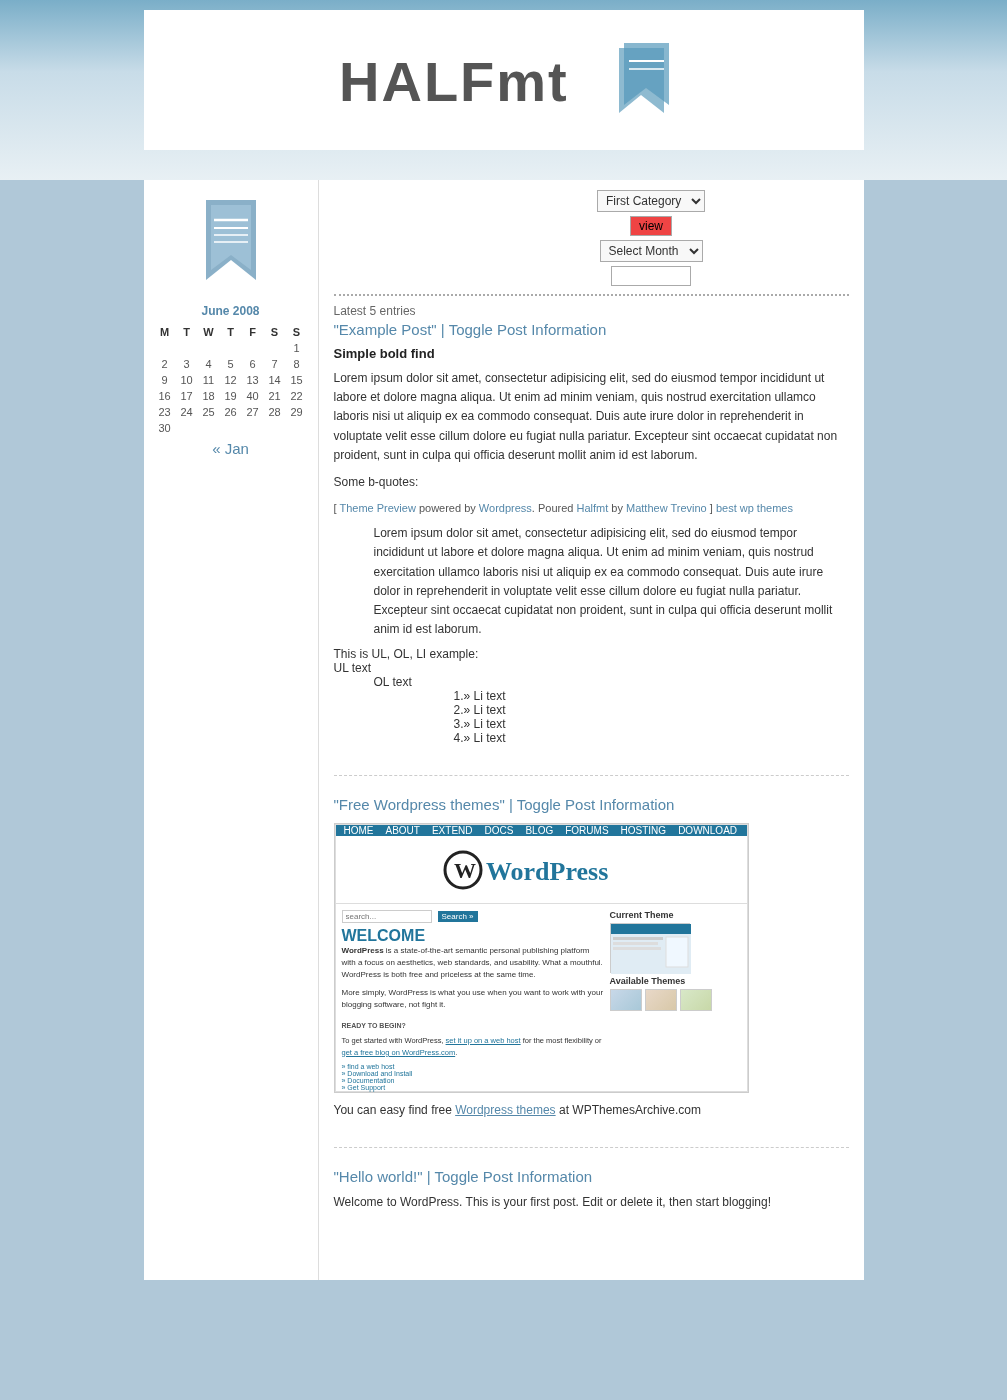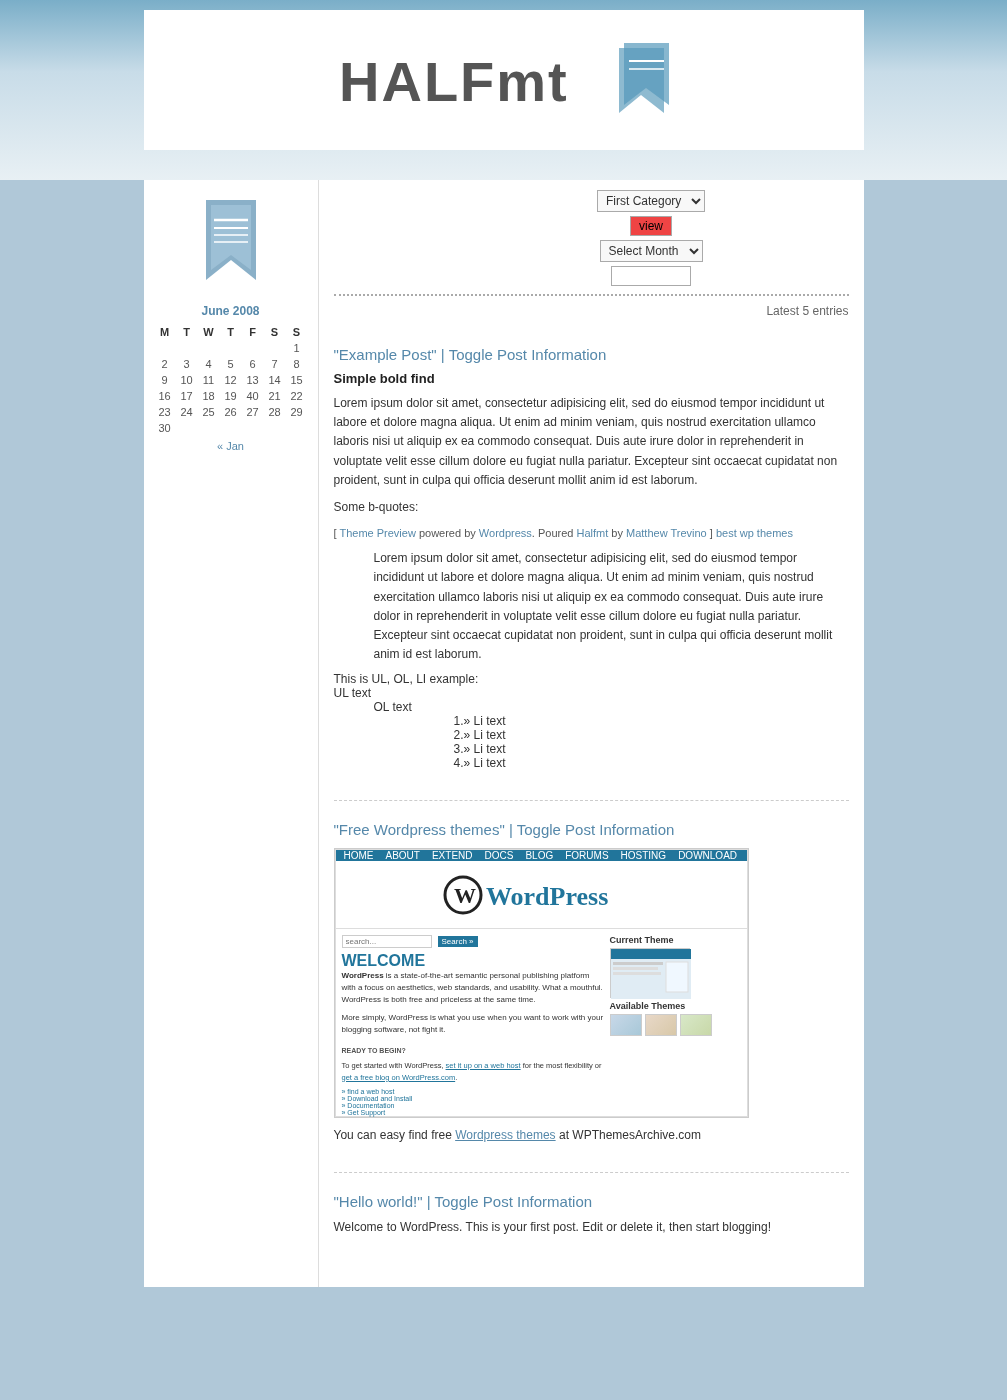--- a/index.html
+++ b/index.html
@@ -75,21 +75,21 @@
       padding: 2px;
     }
     .calendar-table td {
       padding: 2px 3px;
       color: #555;
     }
     .cal-prev-link {
       display: block;
       text-align: center;
       color: #5588aa;
-      font-size: 11px;
+      font-size: 15px;
       font-family: Arial, sans-serif;
       margin-top: 4px;
       text-decoration: none;
     }
 
     
     #content {
       flex: 1;
       padding: 0 15px 20px 15px;
     }
@@ -122,25 +122,24 @@
     }
     #toolbar input.search-box {
       font-size: 12px;
       padding: 2px 4px;
       border: 1px solid #aaa;
       width: 80px;
     }
 
     
     .latest-entries-label {
-      text-align: right;
       font-size: 12px;
       color: #666;
       font-family: Arial, sans-serif;
-      margin-bottom: 28px;
+      margin-bottom: 3px;
     }
 
     
     .post {
       margin-bottom: 30px;
     }
     .post-title {
       color: #5588aa;
       font-size: 15px;
       font-weight: normal;

